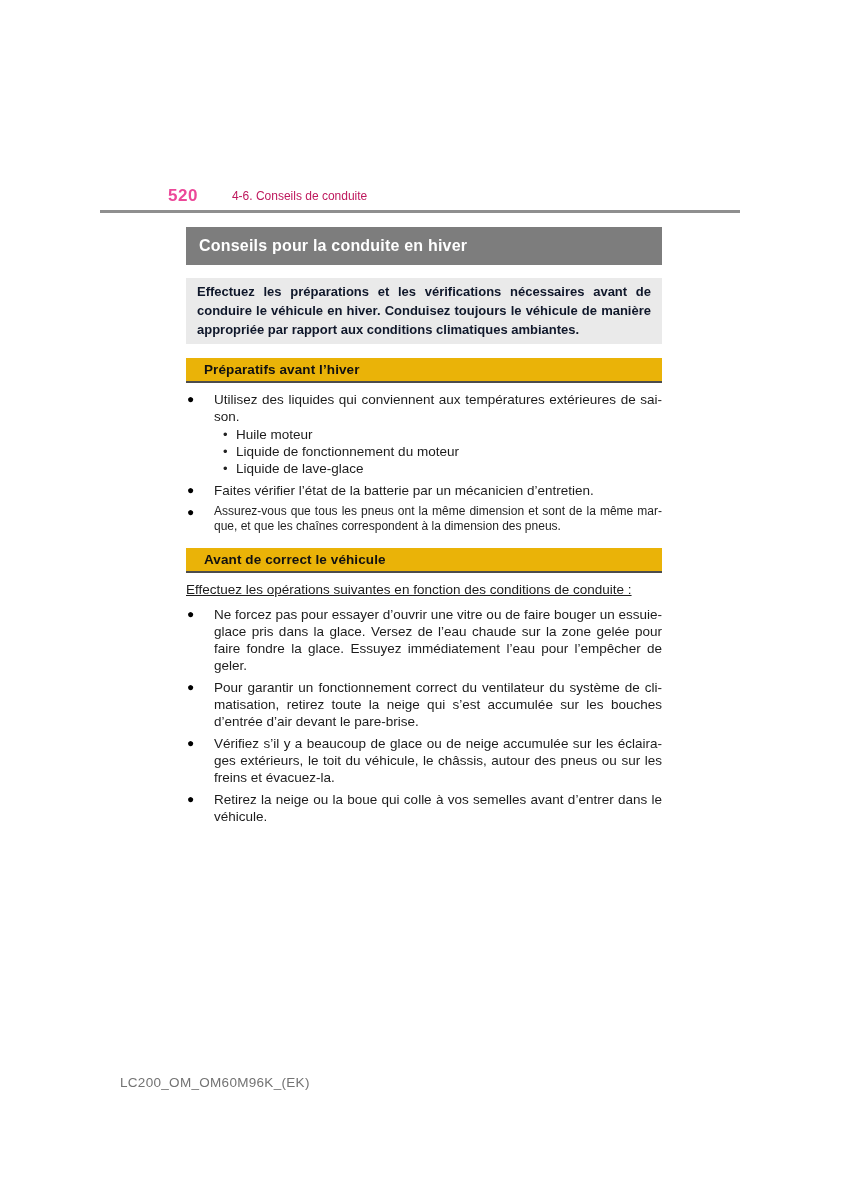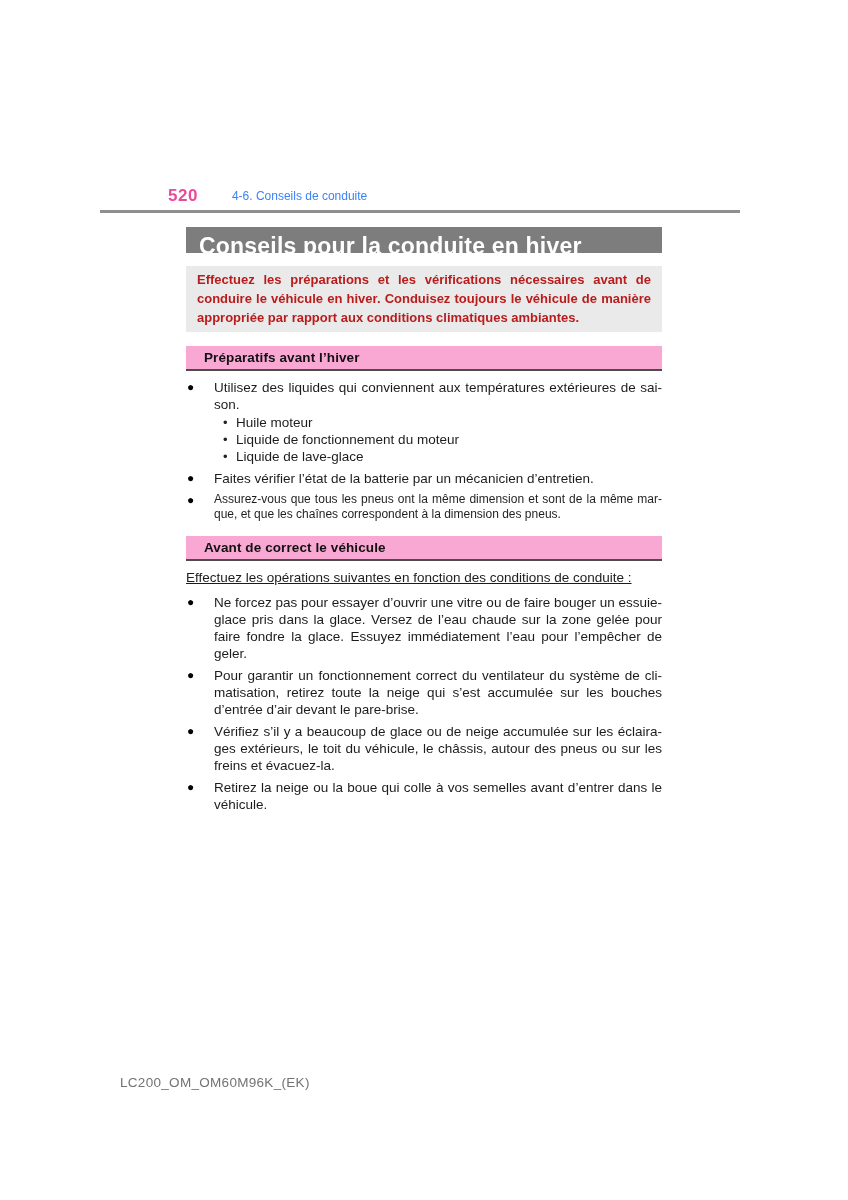--- a/index.html
+++ b/index.html
@@ -11,45 +11,45 @@
     color: #1c1c1c;
     overflow: hidden;
   }
   
   .page-header { position: absolute; top: 186px; left: 168px; width: 560px; }
   .page-number {
     font-size: 17px; font-weight: bold; letter-spacing: 0.5px;
     color: #ec4899; display: inline-block;
   }
   .chapter-label {
-    font-size: 12px; color: #3b82f6; display: inline-block; margin-left: 34px;
+    font-size: 12px; color: #be185d; display: inline-block; margin-left: 34px;
     position: relative; top: -1px;
   }
   .header-rule {
     position: absolute; top: 210px; left: 100px; width: 640px; height: 3px;
     background: #8f8f8f;
   }
   
   .content { position: absolute; left: 186px; top: 227px; width: 476px; }
 
   .title-bar {
-    height: 26px; background: #7d7d7d; color: #ffffff;
-    font-size: 23px; font-weight: bold; line-height: 38px;
+    height: 38px; background: #7d7d7d; color: #ffffff;
+    font-size: 16px; font-weight: bold; line-height: 38px;
     padding-left: 13px; letter-spacing: 0.2px;
   }
   .intro-box {
     margin-top: 13px; background: #eaeaea;
     padding: 4px 11px 5px 11px;
     font-size: 13px; font-weight: bold; line-height: 19px;
-    text-align: justify; color: #b91c1c;
+    text-align: justify; color: #0f172a;
   }
   .section { margin-top: 14px; }
   .section-head {
     display: flex; align-items: flex-end; height: 25px;
-    border-bottom: 2px solid #4c4c4c; background: #f9a8d4;
+    border-bottom: 2px solid #4c4c4c; background: #eab308;
   }
   .section-tab { width: 9px; background: #6e6e6e; flex: 0 0 auto; }
   .section-title {
     flex: 1; font-size: 13.5px; font-weight: bold; color: #111;
     line-height: 23px; padding-left: 9px; letter-spacing: 0.1px;
   }
   .section-intro {
     margin-top: 8px; font-size: 13.5px; line-height: 17px; text-align: justify; text-decoration: underline;
   }
   ul.bullet-list { list-style: none; margin-top: 8px; }

